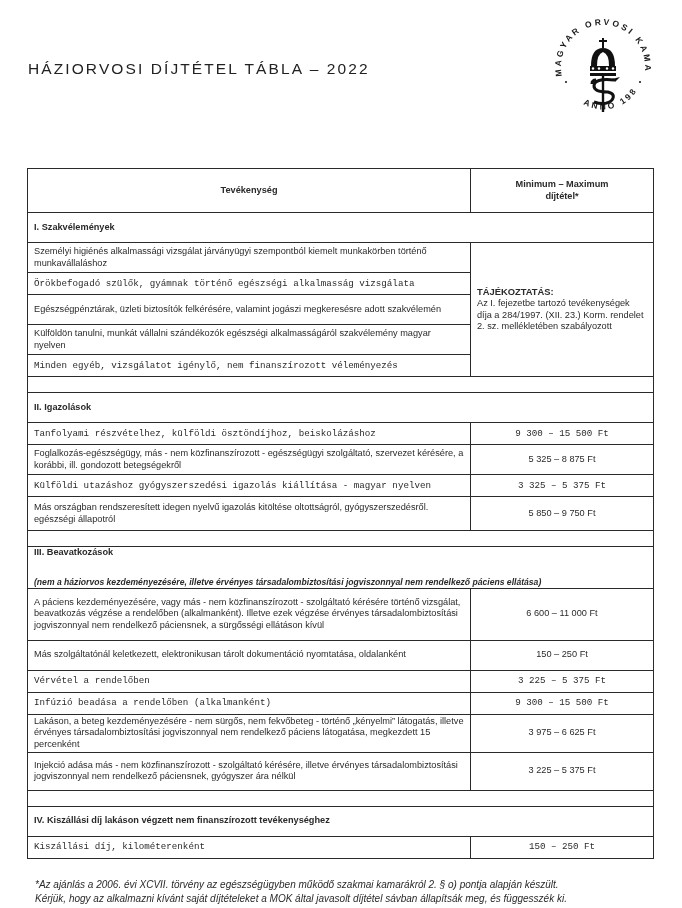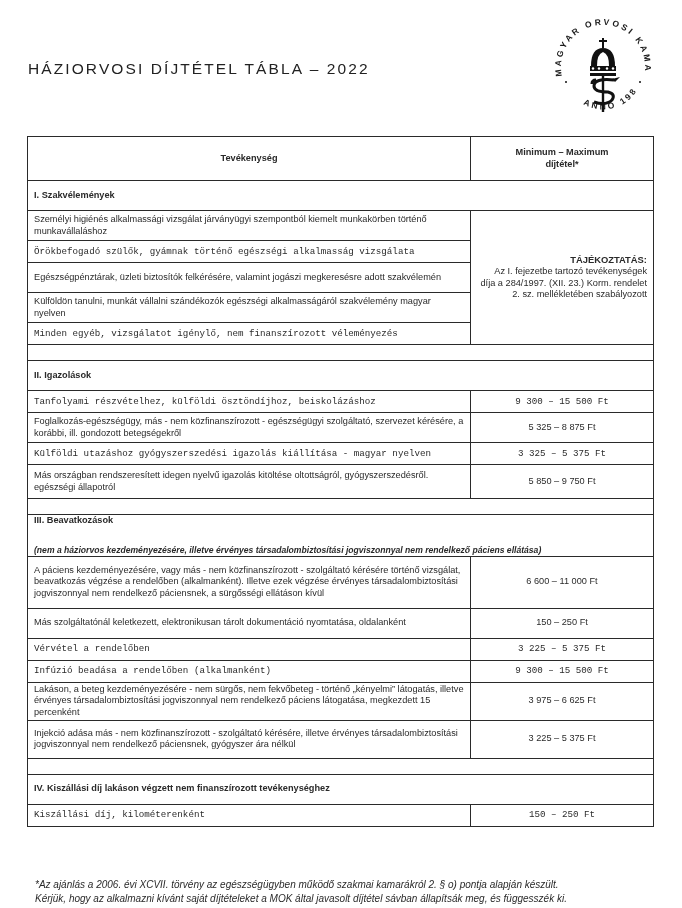--- a/index.html
+++ b/index.html
@@ -8,36 +8,36 @@
       font-family: "Liberation Sans", sans-serif; color: #1f1f1f;
     }
     .page-title {
       position: absolute; left: 28px; top: 60px;
       font-size: 15.5px; font-weight: normal; letter-spacing: 2.1px; color: #222;
     }
     .logo {
       position: absolute; left: 548px; top: 14px; width: 110px; height: 110px;
     }
     table.fees {
-      position: absolute; left: 27px; top: 136px; width: 626px;
+      position: absolute; left: 27px; top: 168px; width: 626px;
       border-collapse: collapse; table-layout: fixed;
     }
     table.fees td, table.fees th {
       border: 1px solid #2a2a2a; padding: 0 6px; font-size: 9.2px; line-height: 11.6px;
       vertical-align: middle; color: #2a2a2a;
     }
     col.c1 { width: 443px; }
     col.c2 { width: 183px; }
     th.hdr { font-weight: bold; font-size: 10.5px; text-align: center; height: 43px; line-height: 13px; }
     td.section { font-weight: bold; font-size: 12.5px; height: 29px; padding-left: 6px; color: #1a1a1a; }
     td.section.tall { height: 35px; }
     td.section .sub { display: block; font-style: italic; font-size: 8.6px; font-weight: bold; line-height: 11px; margin-top: 18px; }
     td.price { text-align: center; font-size: 9.2px; }
     td.spacer { height: 15px; }
-    td.info { text-align: right; font-size: 9.4px; line-height: 12px; padding: 0 10px; margin-left: 45px; }
+    td.info { text-align: left; font-size: 9.4px; line-height: 12px; padding: 0 10px; margin-left: 45px; }
     td.info b { display: block; font-size: 9.4px; }
     .footnote {
       position: absolute; left: 35px; top: 878px; width: 630px;
       font-style: italic; font-size: 10px; line-height: 14px; color: #2a2a2a;
     }
     .r1 { height: 30px; } .r2 { height: 22px; font-family: Liberation Mono, monospace; } .r3 { height: 52px; } .r4 { height: 38px; margin-left: 45px; }
   </style>
 </head>
 <body>
 

